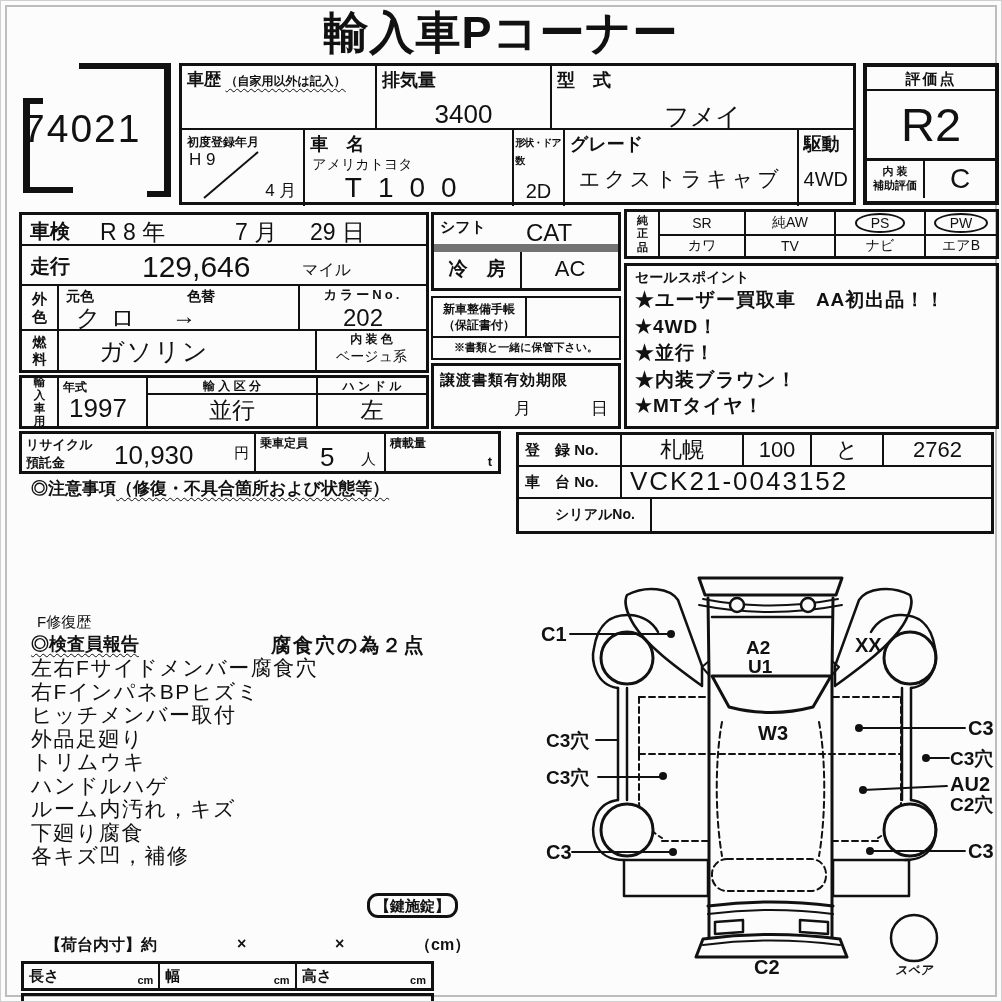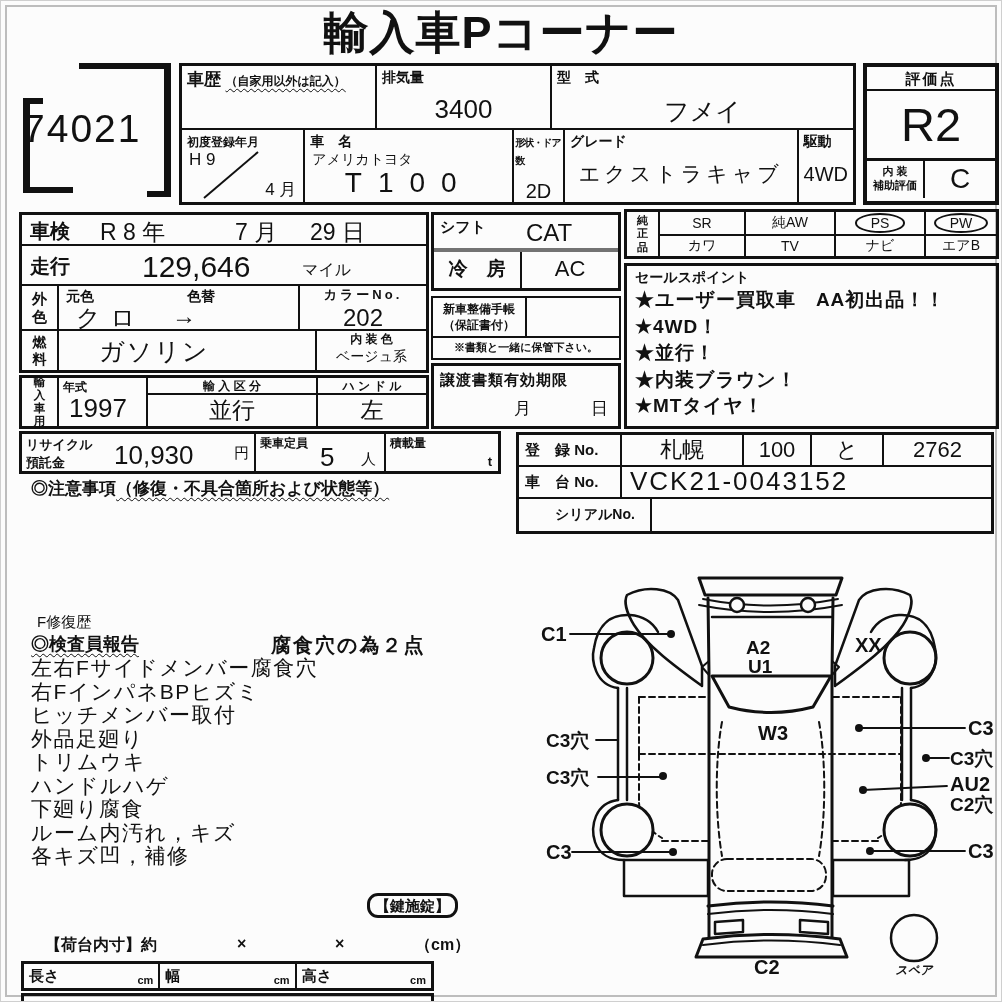--- a/index.html
+++ b/index.html
@@ -27,21 +27,21 @@
   .lot-bl { position:absolute; bottom:4px; left:0; width:34%; height:68%;
     border-left:7px solid #111; border-bottom:6px solid #111; }
   .lot-bl-stub { position:absolute; top:27%; left:0; width:20px; height:6px; background:#111; }
 
   
   .vtable { left:178px; top:62px; width:677px; height:142px; display:flex; flex-direction:column; }
   .vrow1 { height:64px; border-bottom:2px solid #111; display:flex; }
   .vrow2 { flex:1; display:flex; }
   .vc { position:relative; border-right:2px solid #111; padding:2px 5px; }
   .vc:last-child { border-right:none; }
-  .clabel { font-weight:bold; font-size:14px; }
+  .clabel { font-weight:bold; font-size:18px; }
   .wavy { text-decoration:underline wavy #111 1px; text-underline-offset:3px; }
   .cval { text-align:center; }
 
   
   .rating { left:862px; top:62px; width:136px; height:142px; border:4px solid #111; }
   .rhead { height:24px; border-bottom:2px solid #111; text-align:center;
     font-weight:bold; font-size:15px; line-height:23px; letter-spacing:2px; }
   .rscore { height:70px; border-bottom:3px solid #111; text-align:center;
     font-size:47px; line-height:68px; }
   .rbottom { display:flex; height:37px; }
@@ -237,21 +237,21 @@
       <div class="hd">輸 入 区 分</div>
       <div class="hv">並行</div>
     </div>
     <div class="hdrcell" style="flex:1">
       <div class="hd">ハ ン ド ル</div>
       <div class="hv">左</div>
     </div>
   </div>
 
   <div class="abs b3 sboxA">
-    <div style="height:37px;border-bottom:4px solid #737373;position:relative">
+    <div style="height:37px;border-bottom:8px solid #737373;position:relative">
       <span class="bold abs" style="left:6px;top:3px;font-size:15px">シフト</span>
       <span class="abs" style="left:92px;top:4px;font-size:24px">CAT</span>
     </div>
     <div style="flex:1;display:flex">
       <div class="bold" style="width:88px;border-right:2px solid #111;font-size:19px;text-align:center;line-height:34px">冷　房</div>
       <div style="flex:1;text-align:center;font-size:22px;line-height:34px">AC</div>
     </div>
   </div>
   <div class="abs sboxB">
     <div style="height:40px;border-bottom:2px solid #111;display:flex">
@@ -345,22 +345,22 @@
     <div class="rep-title">
       <span class="wavy">◎検査員報告</span>
       <span class="rep-note">腐食穴の為２点</span>
     </div>
     <div class="rep-item">左右Fサイドメンバー腐食穴</div>
     <div class="rep-item">右FインパネBPヒズミ</div>
     <div class="rep-item">ヒッチメンバー取付</div>
     <div class="rep-item">外品足廻り</div>
     <div class="rep-item">トリムウキ</div>
     <div class="rep-item">ハンドルハゲ</div>
+    <div class="rep-item">ルーム内汚れ，キズ</div>
     <div class="rep-item">下廻り腐食</div>
-    <div class="rep-item">ルーム内汚れ，キズ</div>
     <div class="rep-item">各キズ凹，補修</div>
   </div>
 
   <div class="abs keybadge">【鍵施錠】</div>
 
   <div class="abs bedline">
     <span style="left:0">【荷台内寸】約</span>
     <span style="left:192px">×</span>
     <span style="left:290px">×</span>
     <span style="left:370px">（cm）</span>

